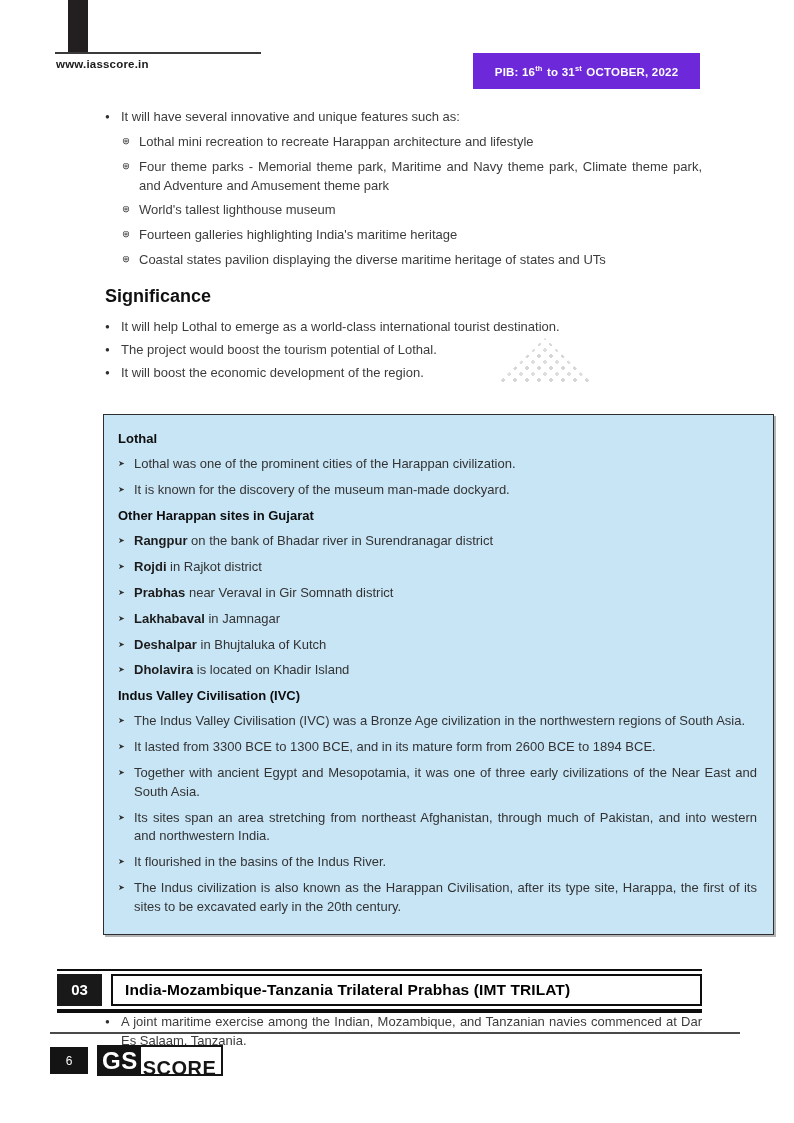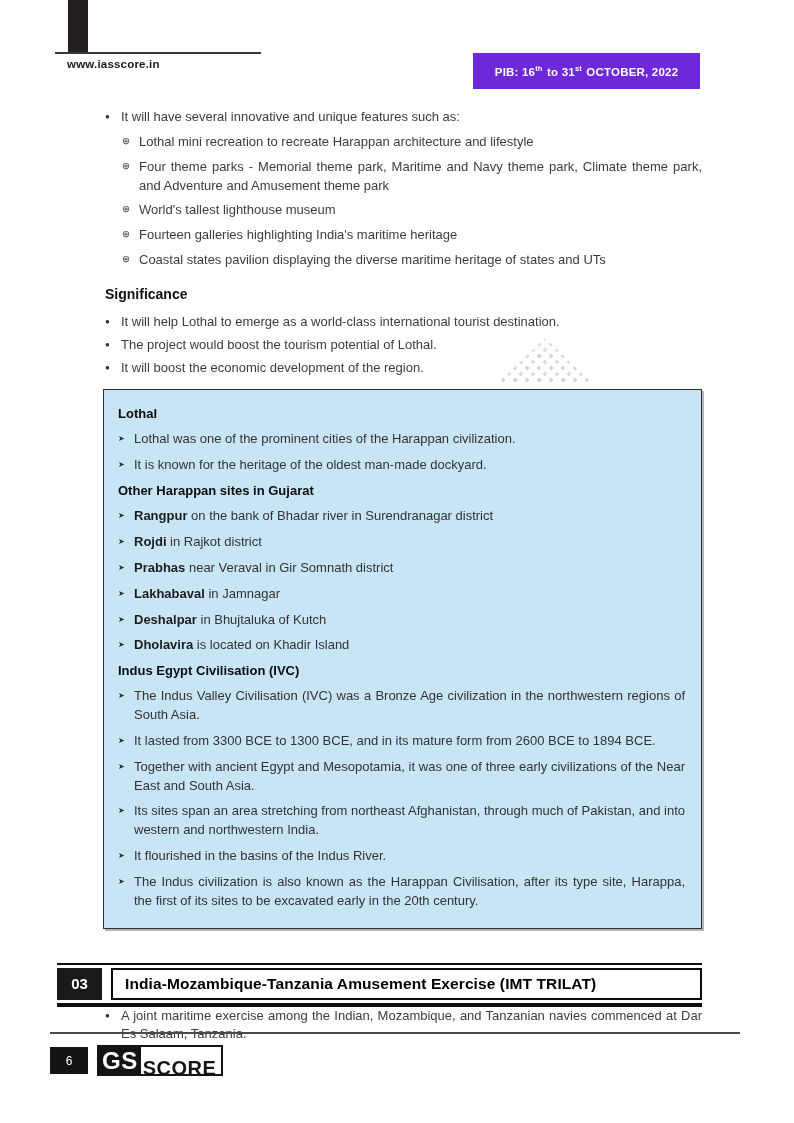--- a/index.html
+++ b/index.html
@@ -8,61 +8,61 @@
     width:794px;height:1123px;
     background:#ffffff;
     margin:0 auto;
     font-family:"Liberation Sans", sans-serif;
     color:#3c3c3c;
     overflow:hidden;
   }
   
   .brand-bar{position:absolute;left:68px;top:0;width:20px;height:52px;background:#231f20;}
   .brand-rule{position:absolute;left:55px;top:52px;width:206px;height:2px;background:#3a3a3a;}
-  .site-url{position:absolute;left:67px;top:58px;font-size:11.5px;font-weight:bold;color:#1a1a1a;letter-spacing:0.2px;}
+  .site-url{position:absolute;left:56px;top:58px;font-size:11.5px;font-weight:bold;color:#1a1a1a;letter-spacing:0.2px;}
   .pib-tab{
     position:absolute;left:473px;top:53px;width:227px;height:36px;
     background:#6d28d9;color:#ffffff;
     display:flex;align-items:center;justify-content:center;
     font-size:11.5px;font-weight:bold;letter-spacing:0.2px;
   }
   .pib-tab .sup{font-size:7.5px;vertical-align:super;line-height:1;margin-right:1px;}
   
   .content{position:absolute;left:105px;top:108px;width:597px;}
   .row{display:flex;align-items:flex-start;margin-bottom:6px;}
   .row .mk{flex:0 0 16px;text-align:left;color:#2f2f2f;}
   .row .txt{flex:1;font-size:13px;line-height:1.45;text-align:justify;}
   .mk.dot{font-size:8px;padding-top:4px;}
   .mk.circ{font-size:9.5px;padding-top:2px;flex:0 0 17px;}
   .mk.arr{font-size:8px;padding-top:4px;flex:0 0 16px;}
   .lvl2{margin-left:17px;}
   
-  .h-sans{font-size:14px;font-weight:bold;color:#101010;margin:16px 0 11px 0;}
+  .h-sans{font-size:18px;font-weight:bold;color:#101010;margin:16px 0 11px 0;}
   .sig .row{margin-bottom:4px;}
   
   .watermark{
     position:absolute;left:497px;top:338px;width:96px;height:46px;
     background-image:
       radial-gradient(circle,#d6d6d6 1.6px,transparent 1.9px),
       radial-gradient(circle,#dedede 1.6px,transparent 1.9px);
     background-size:12px 12px;
     background-position:0 0,6px 6px;
     clip-path:polygon(50% 0,100% 100%,0 100%);
     z-index:0;
   }
   
   .infobox{
     position:relative;z-index:1;
-    margin:12px 0 0 -2px;
+    margin:32px 0 0 -2px;
     background:#c8e5f6;
     border:1.5px solid #2e2e2e;
     box-shadow:2px 2px 0 rgba(90,90,90,0.45);
     padding:8px 16px 10px 14px;
     box-sizing:border-box;
-    width:599px;
+    width:671px;
   }
   .infobox .bh{font-size:13px;font-weight:bold;color:#0d0d0d;margin:8px 0 9px 0;}
   .infobox .row{margin-bottom:7px;}
   .infobox .row .txt{color:#333333;}
   .infobox .bold{font-weight:bold;color:#1c1c1c;}
   
   .section-bar{
     margin:34px 12px 0 -48px;
     width:645px;
     border-top:2px solid #0d0d0d;
@@ -168,21 +168,21 @@
 
     <div class="infobox">
 
       <div class="bh">Lothal</div>
       <div class="row">
         <span class="mk arr">➤</span>
         <span class="txt"><span>Lothal was one of the prominent cities of the Harappan civilization.</span></span>
       </div>
       <div class="row">
         <span class="mk arr">➤</span>
-        <span class="txt"><span>It is known for the heritage of the oldest man-made dockyard.</span></span>
+        <span class="txt"><span>It is known for the discovery of the museum man-made dockyard.</span></span>
       </div>
 
       <div class="bh">Other Harappan sites in Gujarat</div>
       <div class="row">
         <span class="mk arr">➤</span>
         <span class="txt"><span class="bold">Rangpur</span><span> on the bank of Bhadar river in Surendranagar district</span></span>
       </div>
       <div class="row">
         <span class="mk arr">➤</span>
         <span class="txt"><span class="bold">Rojdi</span><span> in Rajkot district</span></span>
@@ -197,21 +197,21 @@
       </div>
       <div class="row">
         <span class="mk arr">➤</span>
         <span class="txt"><span class="bold">Deshalpar</span><span> in Bhujtaluka of Kutch</span></span>
       </div>
       <div class="row">
         <span class="mk arr">➤</span>
         <span class="txt"><span class="bold">Dholavira</span><span> is located on Khadir Island</span></span>
       </div>
 
-      <div class="bh">Indus Egypt Civilisation (IVC)</div>
+      <div class="bh">Indus Valley Civilisation (IVC)</div>
       <div class="row">
         <span class="mk arr">➤</span>
         <span class="txt"><span>The Indus Valley Civilisation (IVC) was a Bronze Age civilization in the northwestern regions of South Asia.</span></span>
       </div>
       <div class="row">
         <span class="mk arr">➤</span>
         <span class="txt"><span>It lasted from 3300 BCE to 1300 BCE, and in its mature form from 2600 BCE to 1894 BCE.</span></span>
       </div>
       <div class="row">
         <span class="mk arr">➤</span>
@@ -226,21 +226,21 @@
         <span class="txt"><span>It flourished in the basins of the Indus River.</span></span>
       </div>
       <div class="row">
         <span class="mk arr">➤</span>
         <span class="txt"><span>The Indus civilization is also known as the Harappan Civilisation, after its type site, Harappa, the first of its sites to be excavated early in the 20th century.</span></span>
       </div>
     </div>
 
     <div class="section-bar">
       <div class="sec-num">03</div>
-      <div class="sec-title">India-Mozambique-Tanzania Amusement Exercise (IMT TRILAT)</div>
+      <div class="sec-title">India-Mozambique-Tanzania Trilateral Prabhas (IMT TRILAT)</div>
     </div>
 
     <div>
       <div class="row">
         <span class="mk dot">●</span>
         <span class="txt">A joint maritime exercise among the Indian, Mozambique, and Tanzanian navies commenced at Dar Es Salaam, Tanzania.</span>
       </div>
     </div>
 
   </div>

